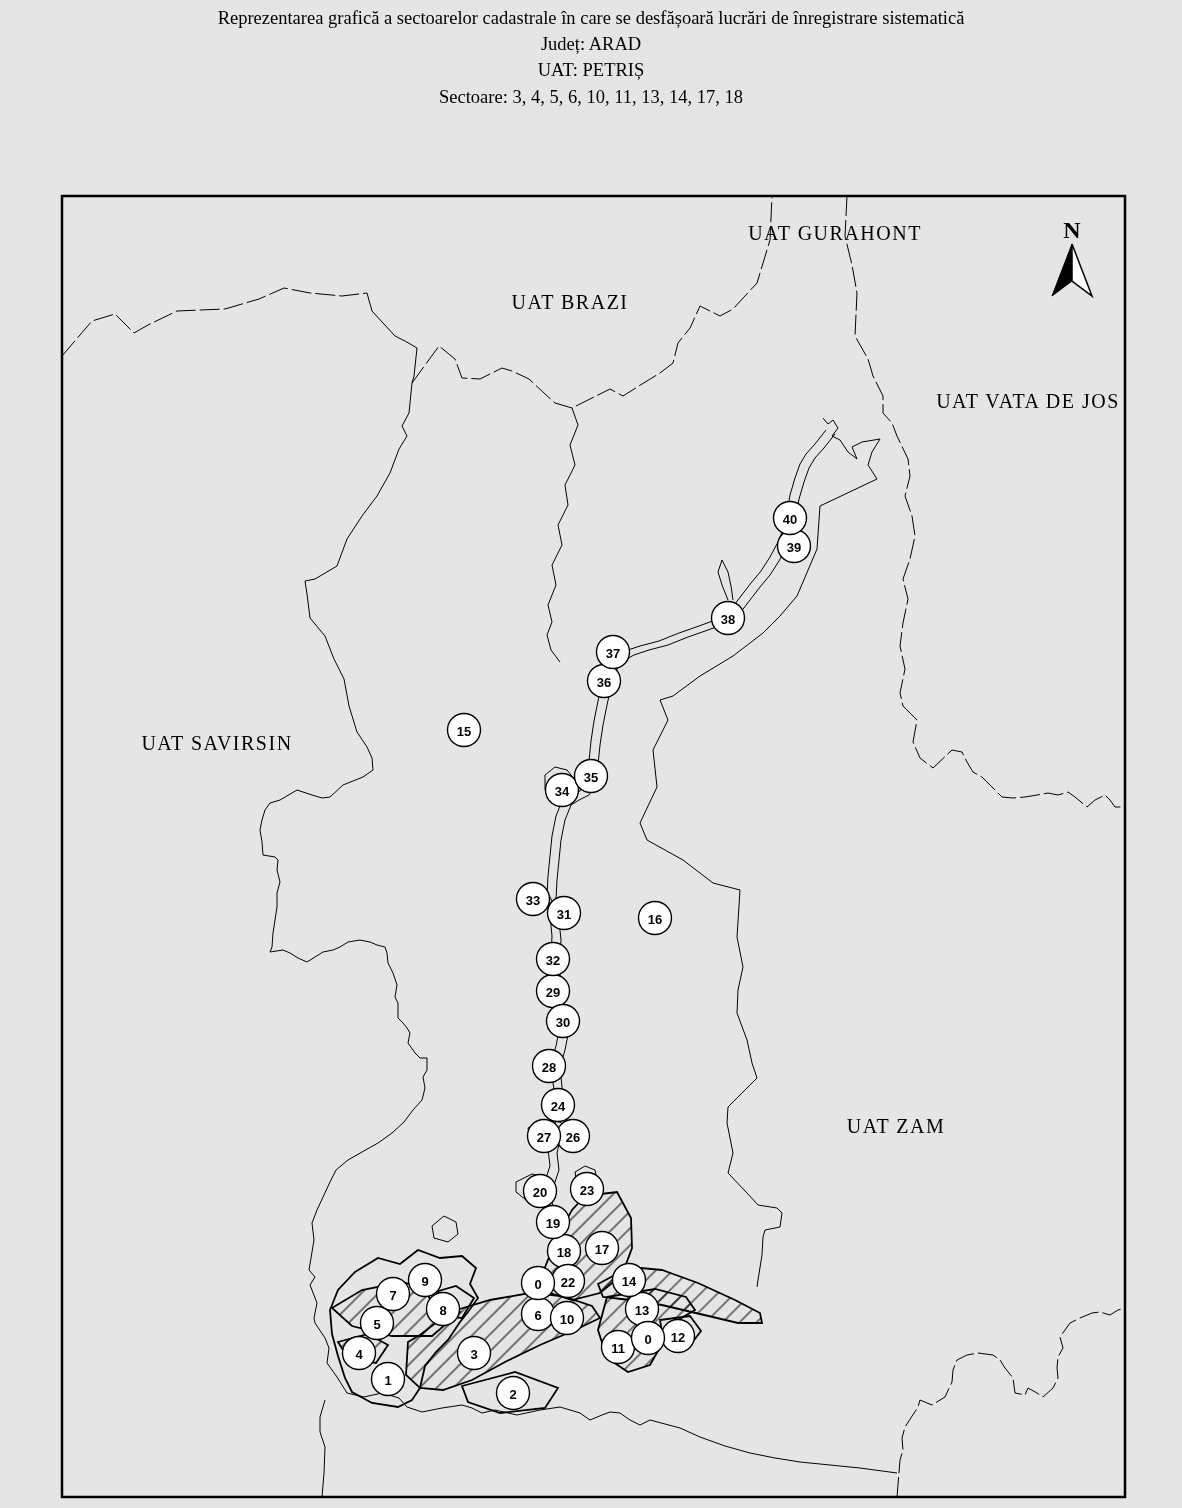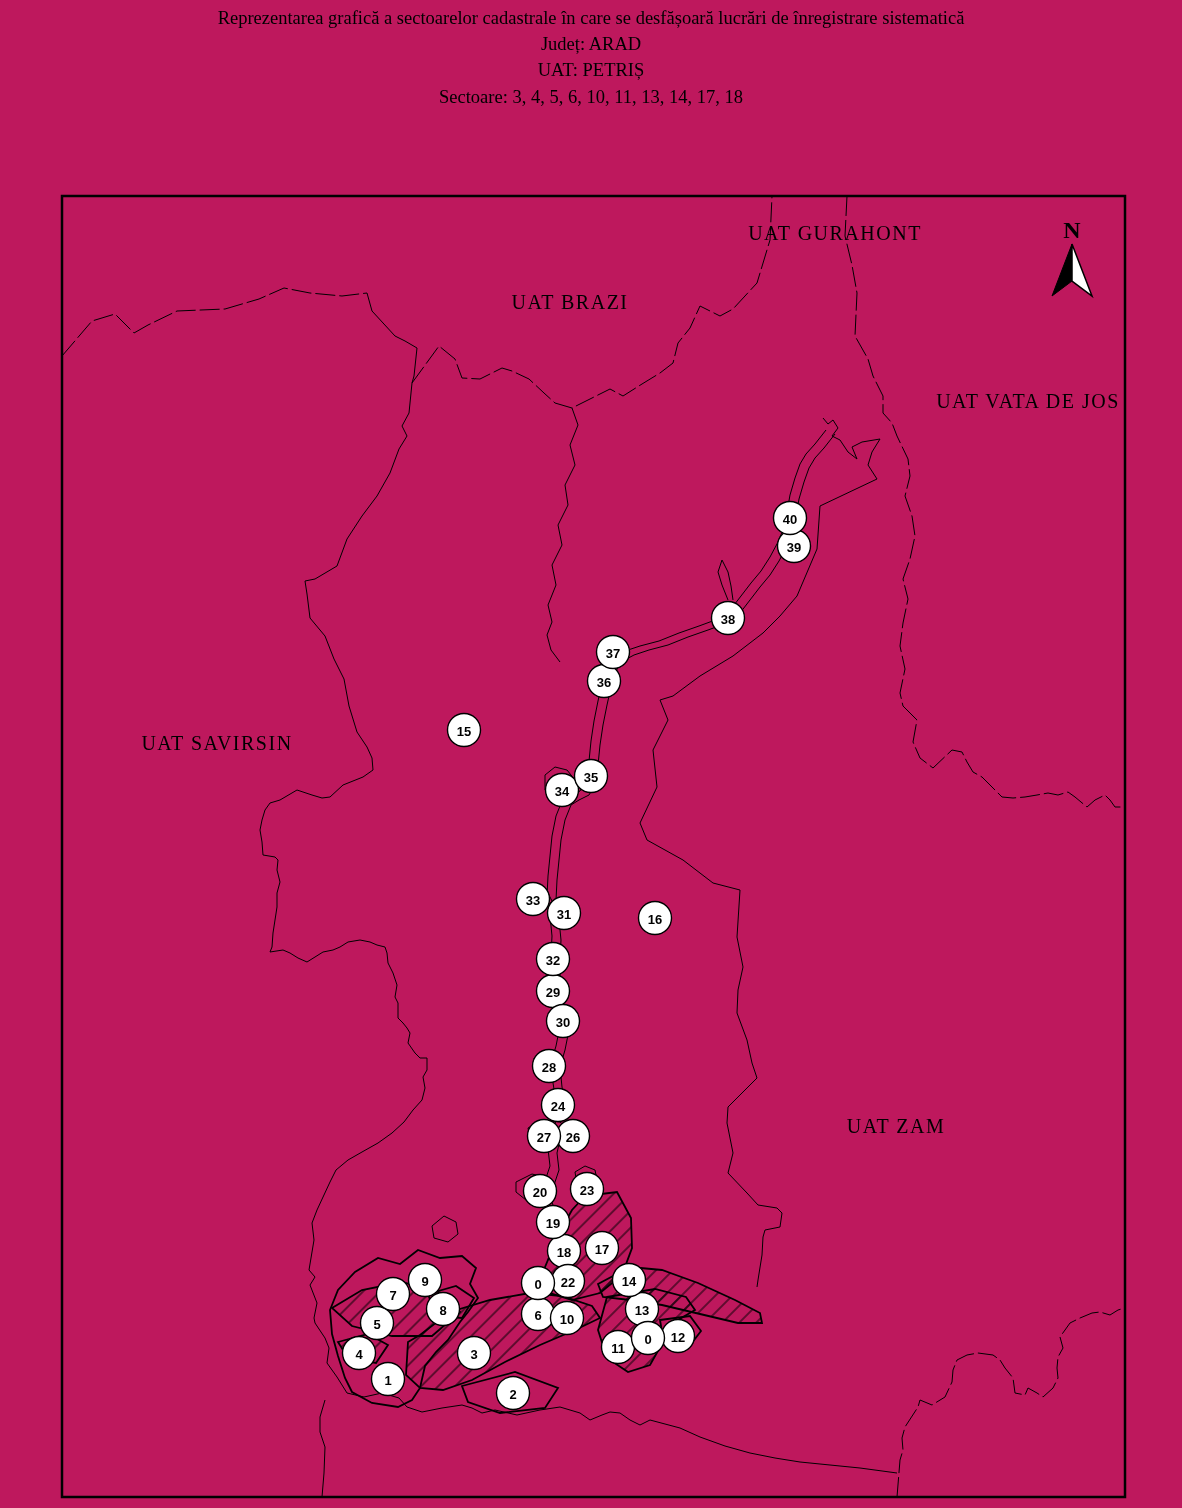--- a/index.html
+++ b/index.html
@@ -1,16 +1,16 @@
 <!DOCTYPE html>
 <html><head>
 <meta charset="utf-8">
 <style>
   html,body{margin:0;padding:0;background:#fff;}
-  .page{position:relative;width:1182px;height:1508px;background:#be185d;overflow:hidden;}
+  .page{position:relative;width:1182px;height:1508px;background:#e5e5e5;overflow:hidden;}
   svg{position:absolute;left:0;top:0;}
   .title-line{font-family:"Liberation Serif",serif;font-size:18.5px;fill:#000;text-anchor:middle;}
   .region-label{font-family:"Liberation Serif",serif;font-size:20px;fill:#000;text-anchor:middle;letter-spacing:1.5px;}
   .north-n{font-family:"Liberation Serif",serif;font-size:24px;font-weight:700;fill:#000;text-anchor:middle;}
   .frame{fill:none;stroke:#000;stroke-width:2.5;}
   .bnd{fill:none;stroke:#000;stroke-width:1;}
   .bnd-dash{fill:none;stroke:#000;stroke-width:1;stroke-dasharray:20 4;}
   .valley{fill:none;stroke:#000;stroke-width:1;}
   .blob{fill:none;stroke:#000;stroke-width:1;}
   .outline{fill:none;stroke:#000;stroke-width:1.8;}

